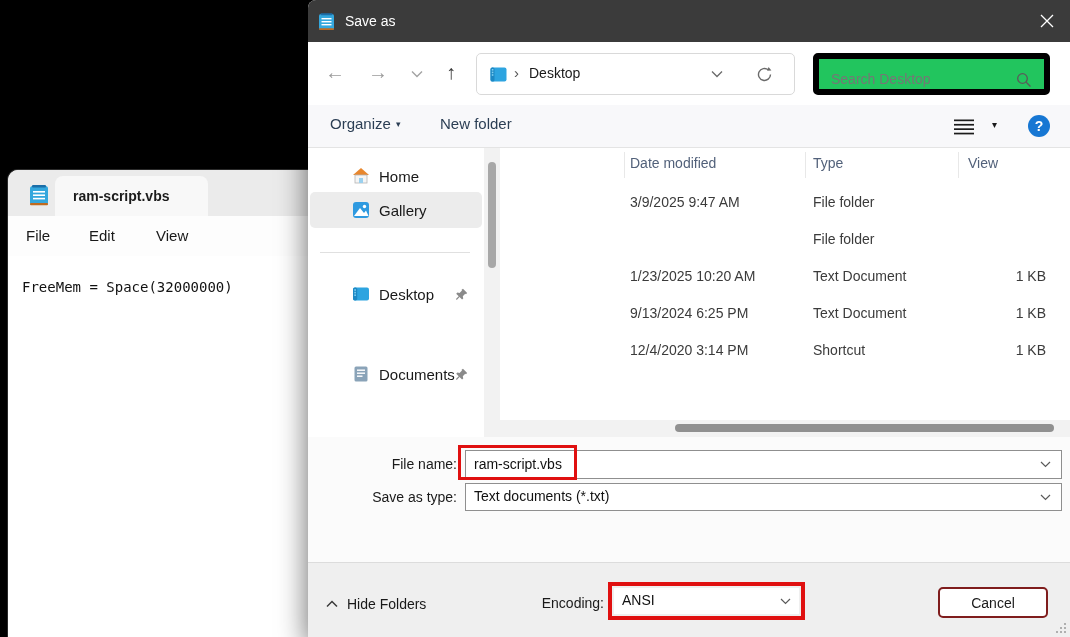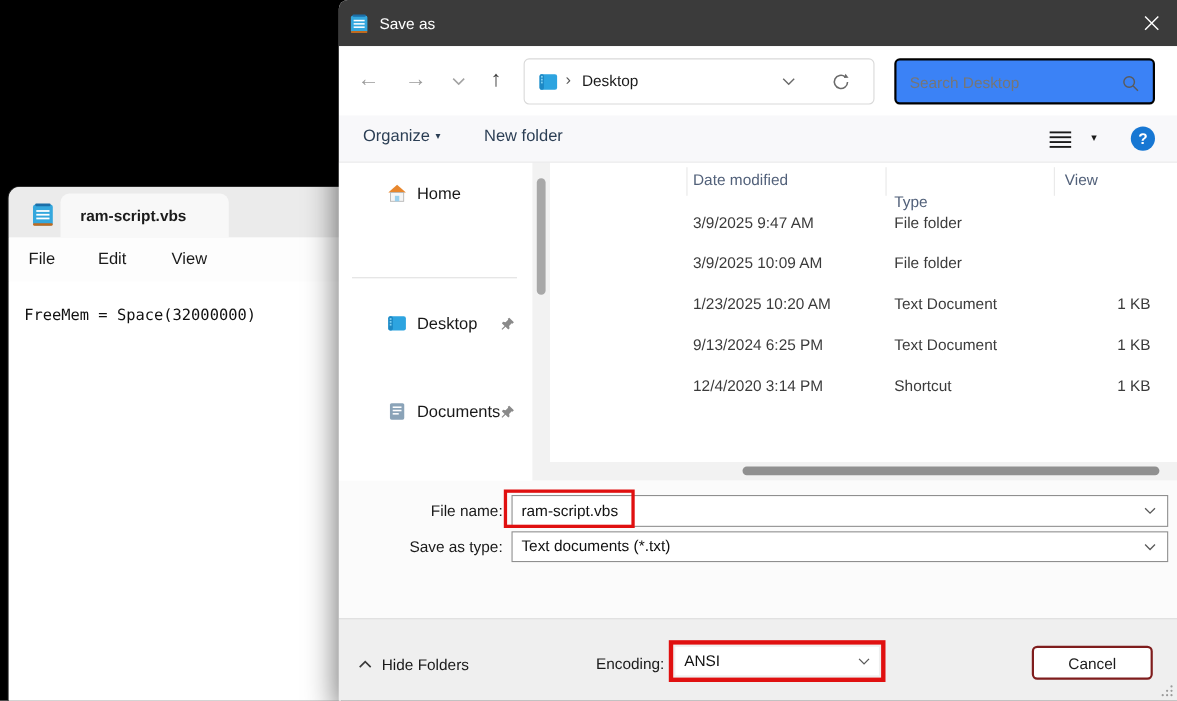--- a/index.html
+++ b/index.html
@@ -27,21 +27,21 @@
   .tb-close { position:absolute; left:716px; top:0; width:46px; height:42px; display:flex; align-items:center; justify-content:center; }
 
   .navbar { position:absolute; left:0; top:42px; right:0; height:63px; background:#ffffff; }
   .nav-glyph { position:absolute; top:15px; font-size:20px; line-height:30px; width:30px; text-align:center; }
   .addressbar { position:absolute; left:168px; top:11px; width:319px; height:42px; border:1px solid #d9d9d9; border-radius:5px; background:#fff; }
   .ab-icon { position:absolute; left:13px; top:12px; }
   .ab-sep { position:absolute; left:37px; top:10px; font-size:15px; color:#555; }
   .ab-crumb { position:absolute; left:52px; top:11px; font-size:14px; color:#1a1a1a; }
   .ab-chevron { position:absolute; left:234px; top:16px; }
   .ab-refresh { position:absolute; left:278px; top:11px; }
-  .searchbox { position:absolute; left:505px; top:11px; width:237px; height:42px; border:2px solid #000000; border-radius:5px; background:#3b82f6; }
+  .searchbox { position:absolute; left:505px; top:11px; width:237px; height:42px; border:6px solid #000000; border-radius:5px; background:#22c55e; }
   .searchbox input { position:absolute; left:12px; top:1px; width:190px; height:38px; border:none; outline:none; font-size:14px; font-family:"Liberation Sans",sans-serif; color:#333; background:transparent; }
   .searchbox input::placeholder { color:#767676; }
   .sb-mag { position:absolute; right:12px; top:13px; }
 
   .toolbar { position:absolute; left:0; top:105px; right:0; height:43px; background:#f8f8fa; border-bottom:1px solid #e4e4e4; }
   .tool-item { position:absolute; top:10px; font-size:15px; color:#2b3e54; }
   .tool-caret { font-size:9px; color:#2b3e54; vertical-align:2px; margin-left:5px; }
   .view-lines { position:absolute; left:646px; top:14px; }
   .view-caret { position:absolute; left:684px; top:14px; font-size:10px; color:#1b1b1b; }
   .help-btn { position:absolute; left:720px; top:10px; width:22px; height:22px; border-radius:50%; color:#fff; font-size:14px; font-weight:700; text-align:center; line-height:22px; }
@@ -208,20 +208,30 @@
         <span class="side-icon">
           <svg width="18" height="18" viewBox="0 0 18 18">
             <polygon points="9,1 17,8 1,8" fill="#e8872e"></polygon>
             <rect x="3" y="8" width="12" height="8" fill="#f5f5f5" stroke="#b5b5b5" stroke-width="0.8"></rect>
             <rect x="7" y="11" width="4" height="5" fill="#9ad0ee"></rect>
           </svg>
         </span>
         <span class="side-label">Home</span>
       </div>
 
+      <div class="side-item selected" style="top:44px;">
+        <span class="side-icon">
+          <svg width="18" height="18" viewBox="0 0 18 18">
+            <rect x="1" y="1" width="16" height="16" rx="3" fill="#2f9ae0"></rect>
+            <circle cx="12.5" cy="5.5" r="1.7" fill="#fff"></circle>
+            <polygon points="2,15 8,7 12,12 14,9.5 16.5,15" fill="#fff"></polygon>
+          </svg>
+        </span>
+        <span class="side-label">Gallery</span>
+      </div>
 
       <div class="side-sep"></div>
 
       <div class="side-item" style="top:128px;">
         <span class="side-icon">
           <svg width="18" height="18" viewBox="0 0 18 18">
             <rect x="1" y="2.5" width="16" height="13" rx="2" fill="#2da4e0"></rect>
             <rect x="1" y="2.5" width="4.2" height="13" rx="1.8" fill="#1d88c4"></rect>
             <rect x="2.3" y="4.2" width="1.6" height="1.6" fill="#7fd0f2"></rect>
             <rect x="2.3" y="6.8" width="1.6" height="1.6" fill="#7fd0f2"></rect>
@@ -256,34 +266,33 @@
 
     </div>
 
     <div class="vscroll">
       <div class="vscroll-thumb"></div>
     </div>
 
     <div class="listpane">
       <div class="list-header">
         <span class="col-h" style="left:130px;">Date modified</span>
-        <span class="col-h" style="left:313px;margin-top:20px;">Type</span>
+        <span class="col-h" style="left:313px;">Type</span>
         <span class="col-h" style="left:468px;">View</span>
         <span class="col-div" style="left:124px;"></span>
         <span class="col-div" style="left:305px;"></span>
         <span class="col-div" style="left:458px;"></span>
       </div>
 
       <div class="list-row" style="top:36px;">
         <span class="cell cell-date">3/9/2025 9:47 AM</span>
         <span class="cell cell-type">File folder</span>
         <span class="cell cell-size"></span>
       </div>
       <div class="list-row" style="top:73px;">
-        <span class="cell cell-date">3/9/2025 10:09 AM</span>
         <span class="cell cell-type">File folder</span>
         <span class="cell cell-size"></span>
       </div>
       <div class="list-row" style="top:110px;">
         <span class="cell cell-date">1/23/2025 10:20 AM</span>
         <span class="cell cell-type">Text Document</span>
         <span class="cell cell-size">1 KB</span>
       </div>
       <div class="list-row" style="top:147px;">
         <span class="cell cell-date">9/13/2024 6:25 PM</span>

